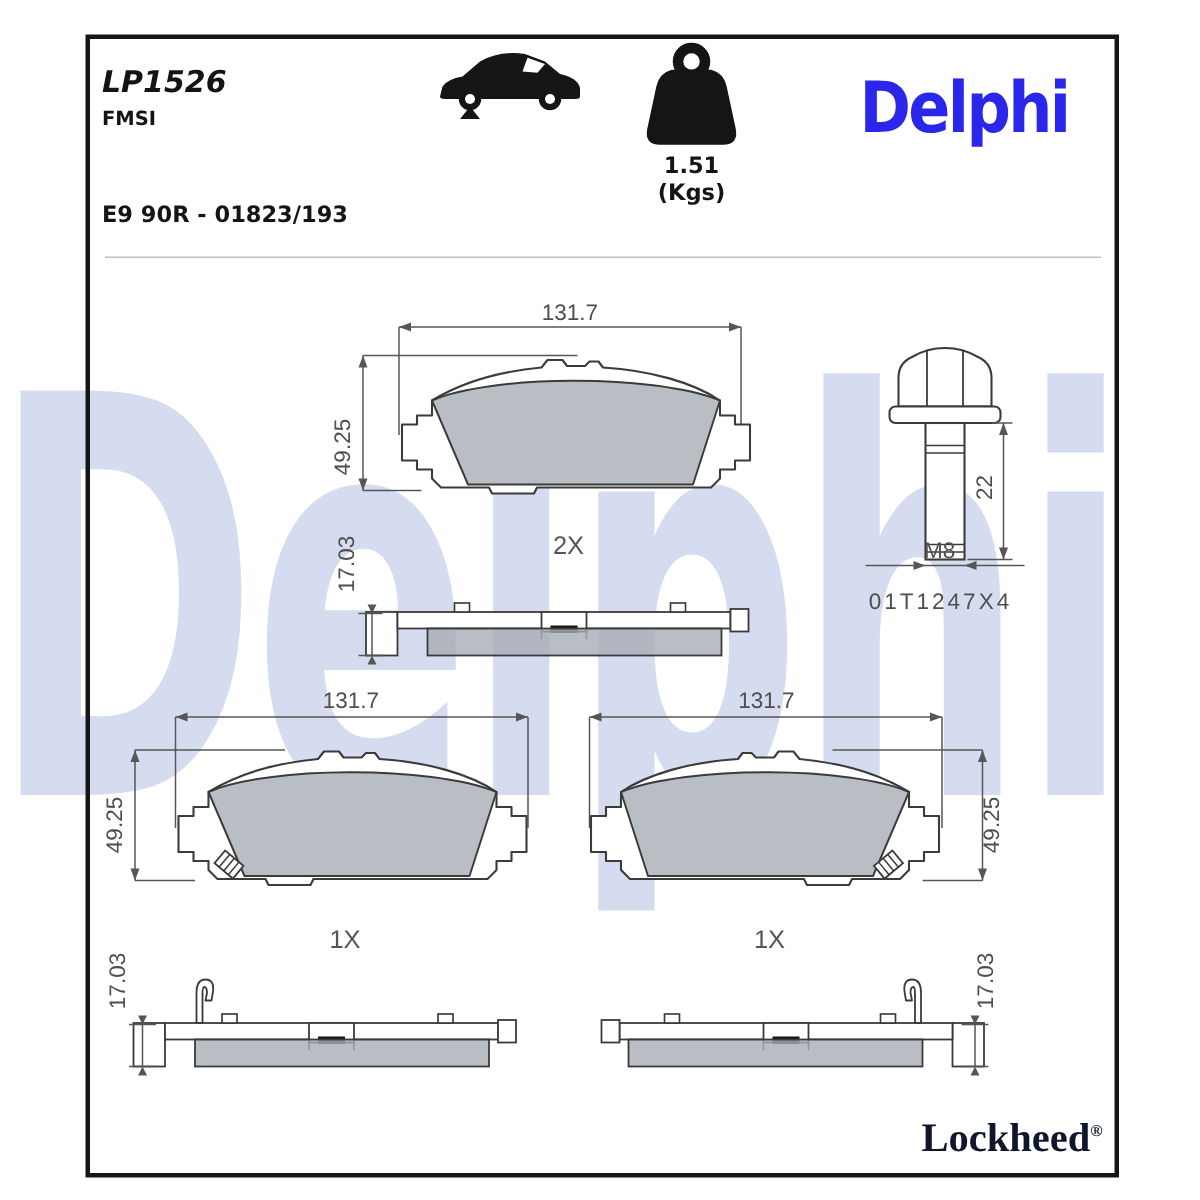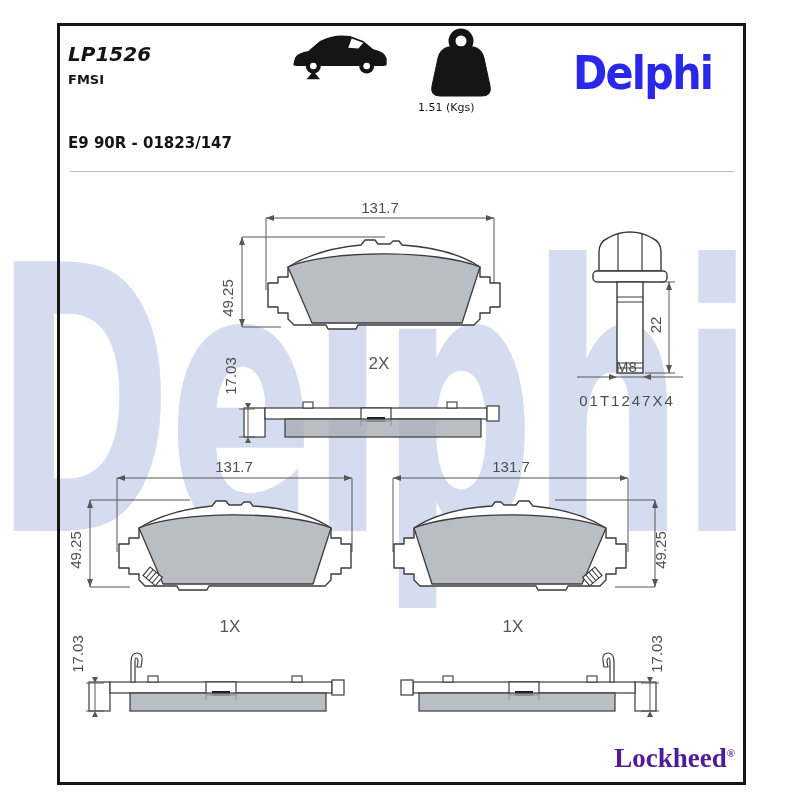--- a/index.html
+++ b/index.html
@@ -9,26 +9,26 @@
   .watermark{position:absolute;left:-6px;top:218px;font-size:370px;font-weight:bold;
              line-height:1;letter-spacing:-6px;color:#d5dcef;white-space:nowrap;
              transform:scaleX(0.58);transform-origin:0 0;z-index:1;user-select:none;}
   .frame{position:absolute;left:57px;top:23px;width:683px;height:756px;
          border:3px solid #161616;z-index:2;}
   .z3{z-index:3;}
   .hdr-part{left:68px;top:42px;font-size:20px;font-weight:bold;color:#141414;letter-spacing:0px;font-style:italic;}
   .hdr-fmsi{left:68px;top:72px;font-size:13px;font-weight:bold;color:#141414;}
   .hdr-wva{left:68px;top:93px;font-size:14.5px;font-weight:bold;color:#141414;}
   .hdr-homologation{left:68px;top:134px;font-size:15px;font-weight:bold;color:#141414;}
-  .weight-label{left:418px;top:101px;width:86px;font-size:11px;font-weight:normal;color:#141414;}
+  .weight-label{left:418px;top:101px;width:86px;text-align:center;font-size:15px;font-weight:bold;color:#141414;}
   .logo{left:573px;top:49px;font-size:47px;font-weight:bold;letter-spacing:-2px;
         transform:scaleX(0.88);transform-origin:0 0;line-height:1;}
   .divider{left:70px;top:171px;width:664px;height:1px;background:#bfbfbf;}
   .lockheed{left:560px;top:745px;width:175px;text-align:right;
-            font-family:"Liberation Serif",serif;font-weight:bold;font-size:27px;color:#4c1d95;line-height:1;}
+            font-family:"Liberation Serif",serif;font-weight:bold;font-size:27px;color:#0f172a;line-height:1;}
   .lockheed sup{font-size:11px;}
   svg text{font-family:"Liberation Sans",sans-serif;fill:#4f4f4f;}
   .dimtxt{font-size:15px;}
   .qtytxt{font-size:17px;fill:#555;}
   .reftxt{font-size:15px;letter-spacing:2px;}
 </style>
 </head>
 <body>
 
 <div class="page">
@@ -71,21 +71,21 @@
       <g id="indicator">
         <path d="M1,0 L1,-20 Q1,-29 7,-29 Q13,-29 12,-21 L11,-15 L7,-15 L8,-20 Q8,-24 6,-24 Q5,-24 5,-19 L5,0 Z" fill="#ffffff" stroke="#3b3b3b" stroke-width="1.2" stroke-linejoin="round"></path>
       </g>
     </defs>
   </svg>
 
   <div class="frame"></div>
 
   <div class="abs z3 hdr-part">LP1526</div>
   <div class="abs z3 hdr-fmsi">FMSI</div>
-  <div class="abs z3 hdr-homologation">E9 90R - 01823/147</div>
+  <div class="abs z3 hdr-homologation">E9 90R - 01823/193</div>
 
   <svg class="abs z3" style="left:290px;top:31px;width:100px;height:50px;" viewBox="0 0 120 60">
     <path d="M4,40 L6,32 Q10,26 22,24 L36,12 Q52,3 72,6 L88,12 L100,22 Q114,25 116,33 L116,40 Q116,42 112,42 L8,42 Q4,42 4,40 Z" fill="#151515"></path>
     <polygon points="74,9 88,14 82,21 70,20" fill="#ffffff"></polygon>
     <circle cx="28" cy="42" r="9" fill="#151515"></circle>
       <circle cx="28" cy="42" r="4" fill="#ffffff"></circle>
     <circle cx="92" cy="42" r="9" fill="#151515"></circle>
       <circle cx="92" cy="42" r="4" fill="#ffffff"></circle>
     <polygon points="20,58 36,58 28,48" fill="#151515"></polygon>
   </svg>

